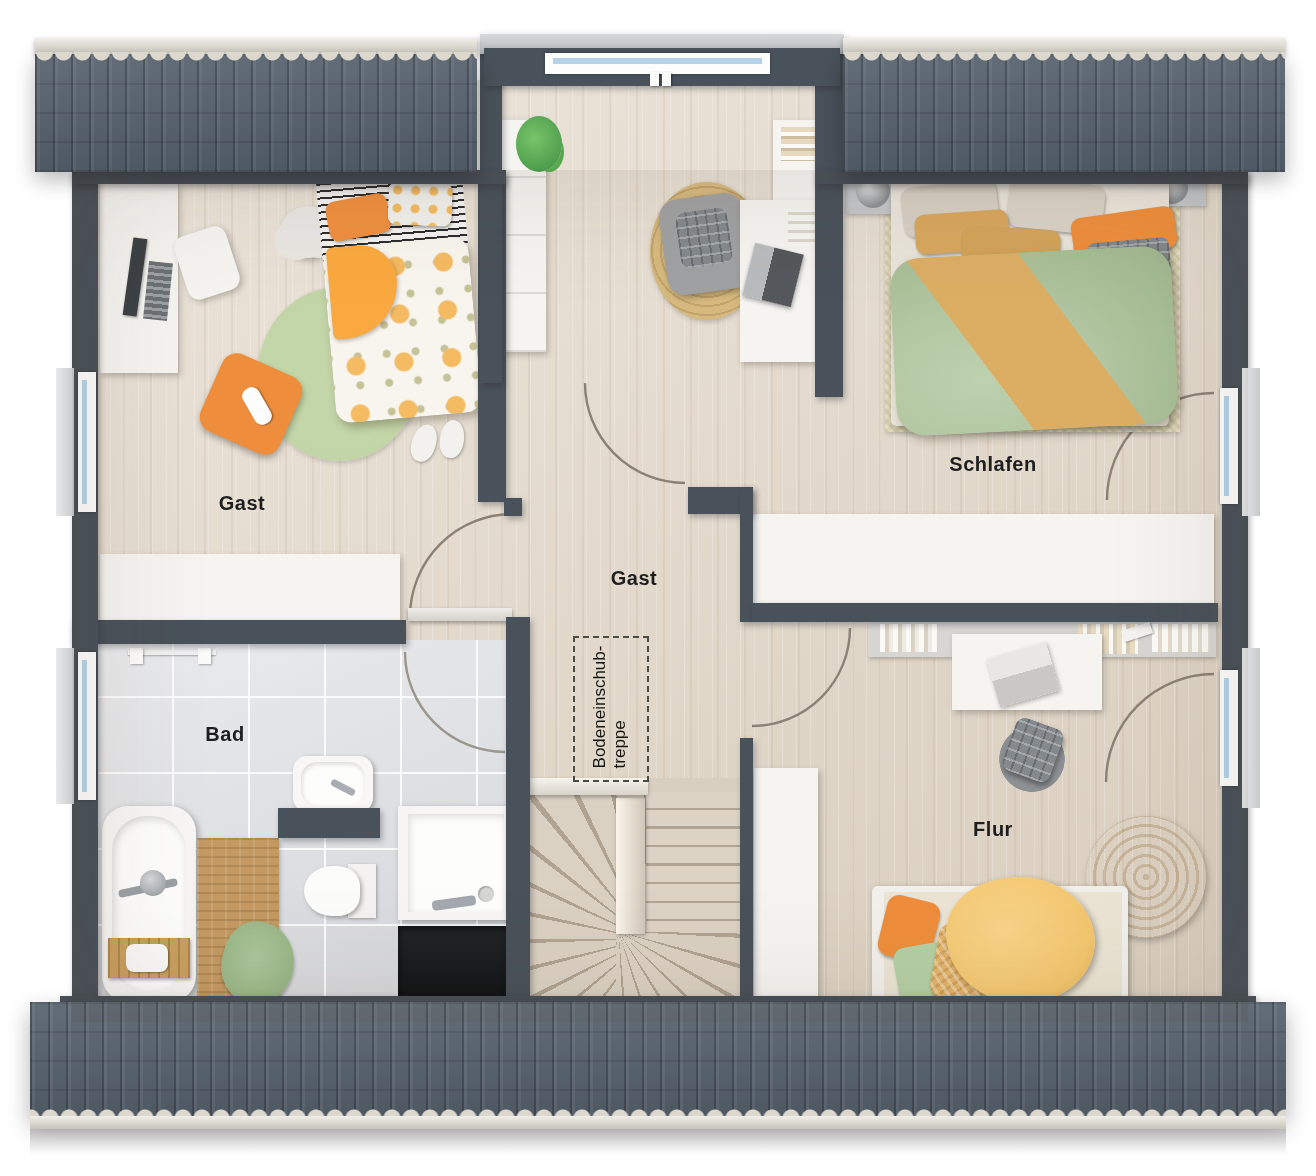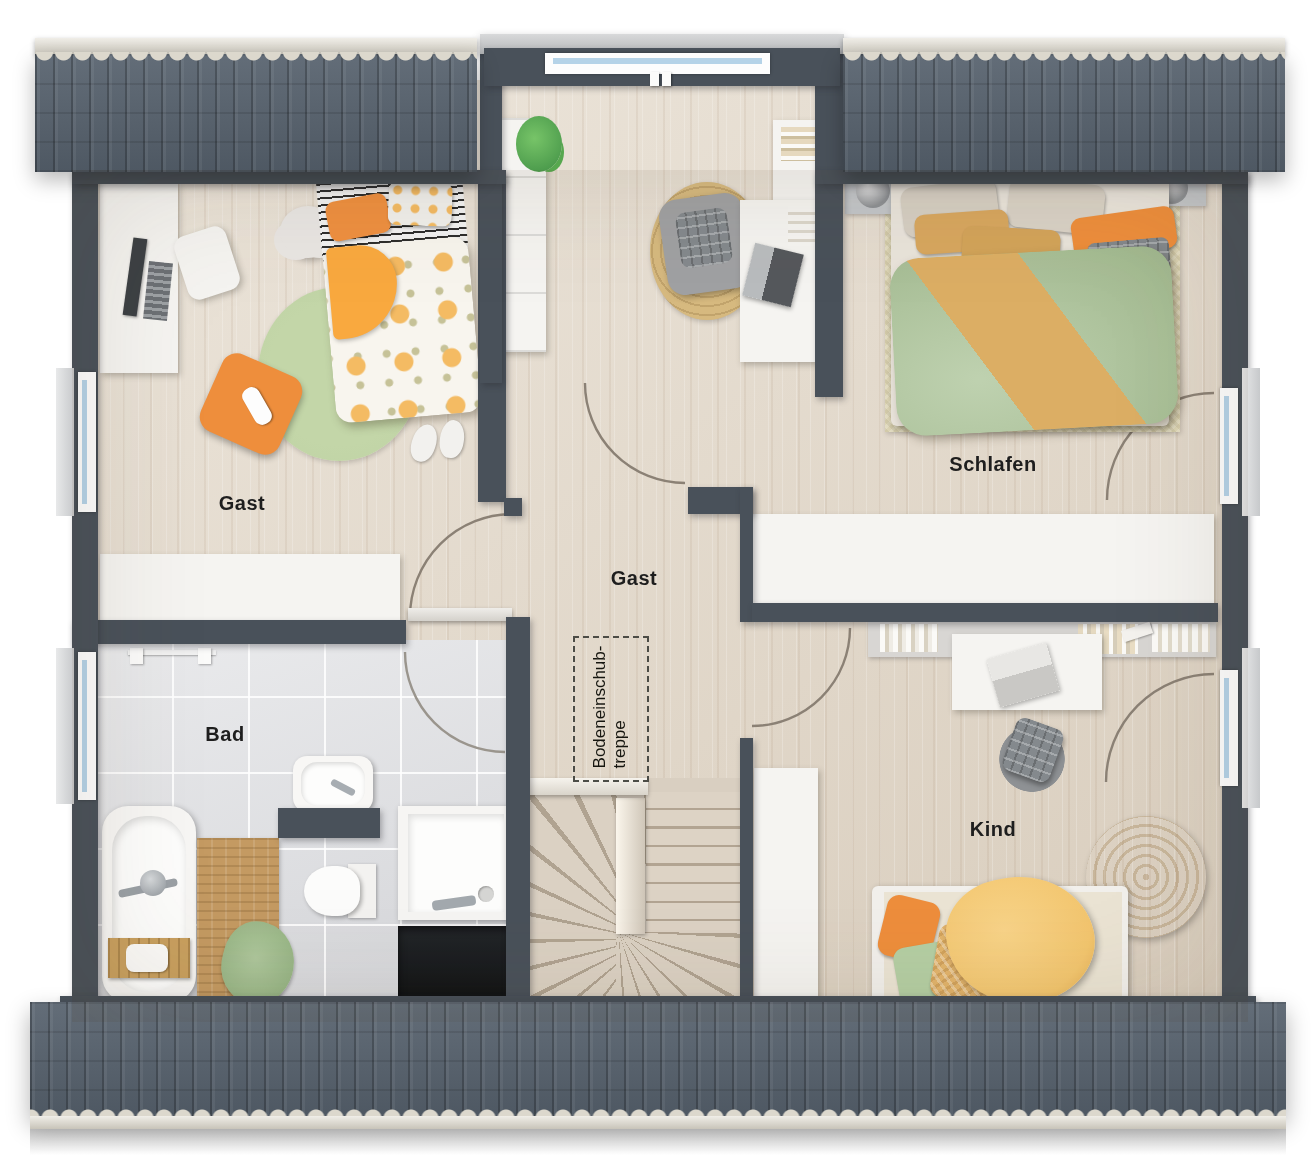--- a/index.html
+++ b/index.html
@@ -237,16 +237,16 @@
   <div class="abs" style="left:30px;top:1129px;width:1256px;height:26px;background:linear-gradient(180deg,rgba(120,120,120,.45),rgba(255,255,255,0));"></div>
 
   <div class="abs dashed" style="left:573px;top:636px;width:72px;height:142px;"></div>
   <div class="abs note" style="left:610px;top:707px;">Bodeneinschub-
 treppe</div>
 
   <div class="abs label" style="left:242px;top:503px;">Gast</div>
   <div class="abs label" style="left:993px;top:464px;">Schlafen</div>
   <div class="abs label" style="left:634px;top:578px;">Gast</div>
   <div class="abs label" style="left:225px;top:734px;">Bad</div>
-  <div class="abs label" style="left:993px;top:829px;">Kind</div>
+  <div class="abs label" style="left:993px;top:829px;">Flur</div>
 
   <div class="abs vignette" style="left:72px;top:170px;width:1176px;height:852px;"></div>
 </div>
 
 </body></html>

